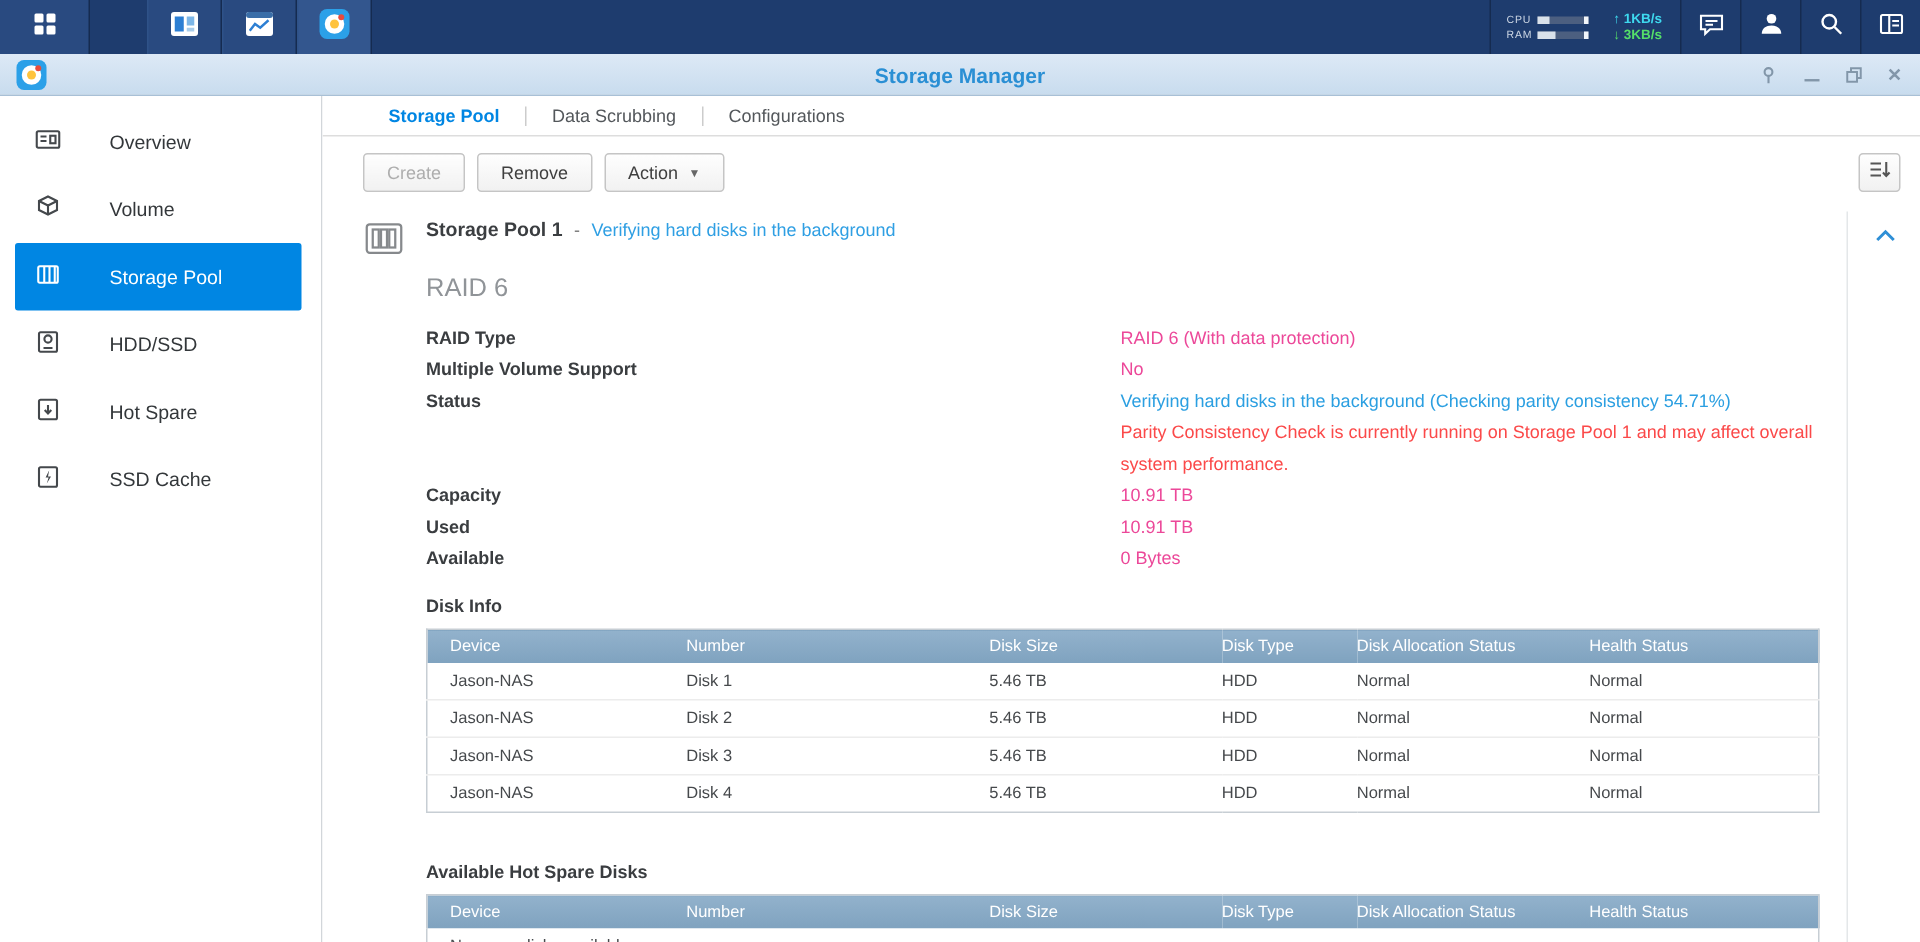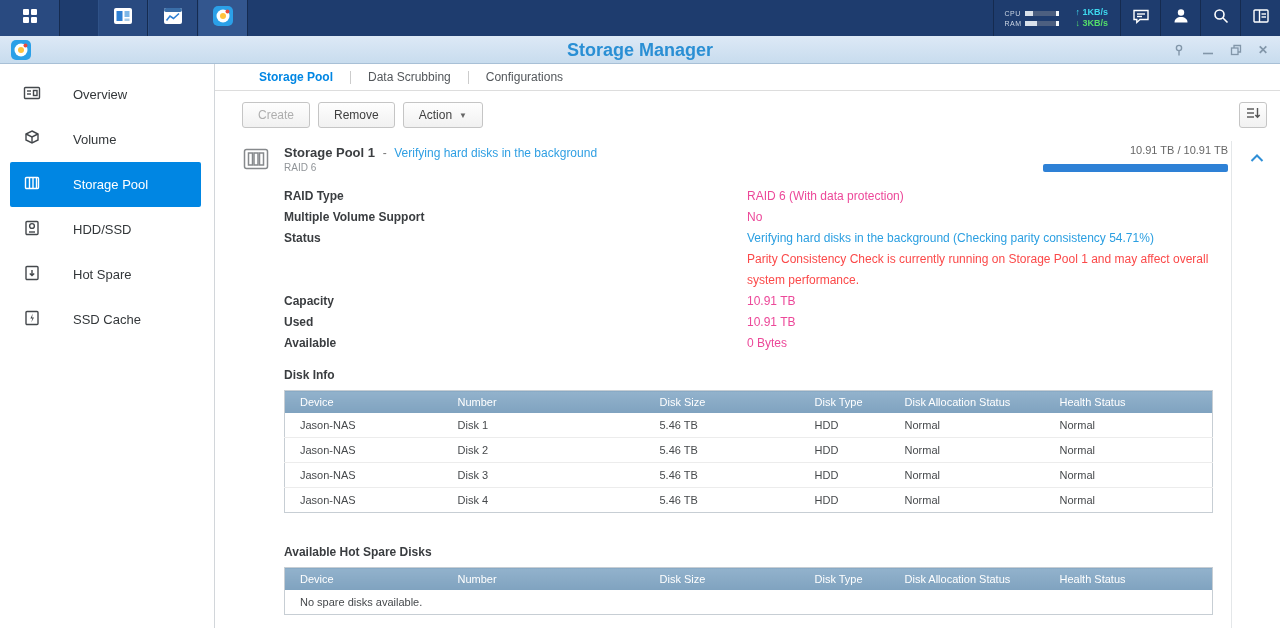--- a/index.html
+++ b/index.html
@@ -24,21 +24,21 @@
     padding:0 12px 0 6px;line-height:1.25;}
   .net-up{color:#3ed9ef;}
   .net-down{color:#54de69;}
   .tray-btn{width:40px;display:flex;align-items:center;justify-content:center;border-left:1px solid #152b50;cursor:pointer;}
 
   
   .titlebar{height:28px;position:relative;background:linear-gradient(#dde9f6,#c8dcee);
     border-bottom:1px solid #a8c0d6;}
   .win-appicon{position:absolute;left:10px;top:3px;width:22px;height:22px;}
   .win-title{position:absolute;left:0;right:0;text-align:center;line-height:28px;
-    font-size:18px;font-weight:bold;color:#2a8fd4;}
+    font-size:14px;font-weight:bold;color:#2a8fd4;}
   .win-controls{position:absolute;right:12px;top:0;height:28px;display:flex;align-items:center;gap:16px;}
   .win-controls span{color:#8296a9;cursor:pointer;display:flex;align-items:center;font-size:12px;}
 
   
   .window-body{position:absolute;top:64px;left:0;right:0;bottom:0;display:flex;background:#fff;}
   .sidebar{width:215px;min-width:215px;border-right:1px solid #d2d6da;padding-top:8px;background:#fff;}
   .side-item{height:45px;display:flex;align-items:center;margin:0 13px 0 10px;padding-left:13px;gap:32px;
     border-radius:2px;cursor:pointer;color:#44484c;font-size:13px;}
   .side-item svg{stroke:currentColor;flex:0 0 auto;}
   .side-item .side-label{color:#33373a;}
@@ -66,21 +66,21 @@
 
   
   .pool{margin-top:13px;position:relative;}
   .pool-header{display:flex;margin-left:27px;}
   .pool-icon{width:28px;height:28px;margin-top:1px;}
   .pool-titles{margin-left:14px;}
   .pool-title-line{font-size:13px;line-height:18px;}
   .pool-name{font-weight:bold;color:#3b3e41;}
   .pool-dash{color:#777;font-size:12px;margin:0 4px;}
   .pool-status{color:#2f9fe3;font-size:12px;}
-  .pool-sub{font-size:10px;color:#909498;margin-top:0;}
+  .pool-sub{font-size:17px;color:#909498;margin-top:20px;}
   .usage{position:absolute;right:52px;top:0;width:220px;text-align:right;}
   .usage-text{font-size:11px;color:#666;}
   .usage-bar{margin-top:8px;margin-left:auto;width:185px;height:8px;background:#e0e4e7;
     border-radius:2px;overflow:hidden;}
   .usage-fill{height:100%;width:100%;background:#2e81d6;}
   .collapse-btn{position:absolute;right:16px;top:5px;cursor:pointer;}
 
   .details{margin:13px 0 0 69px;font-size:12px;}
   .drow{display:flex;line-height:21px;}
   .dlabel{width:463px;font-weight:bold;color:#3a3d40;}
@@ -346,26 +346,20 @@
         <div class="pool-titles">
           <div class="pool-title-line">
             <span class="pool-name">Storage Pool 1</span>
             <span class="pool-dash">-</span>
             <span class="pool-status">Verifying hard disks in the background</span>
           </div>
           <div class="pool-sub">RAID 6</div>
         </div>
       </div>
 
-      <div class="usage">
-        <div class="usage-text">10.91 TB / 10.91 TB</div>
-        <div class="usage-bar">
-            <div class="usage-fill"></div>
-          </div>
-      </div>
       <span class="collapse-btn">
         <svg width="14" height="10" viewBox="0 0 14 10" fill="none" stroke="#2f8fd6" stroke-width="2">
             <polyline points="1.5,8 7,2.5 12.5,8"></polyline>
           </svg>
       </span>
 
       <div class="details">
         <div class="drow">
           <span class="dlabel">RAID Type</span>
           <span class="dvalue">RAID 6 (With data protection)</span>

